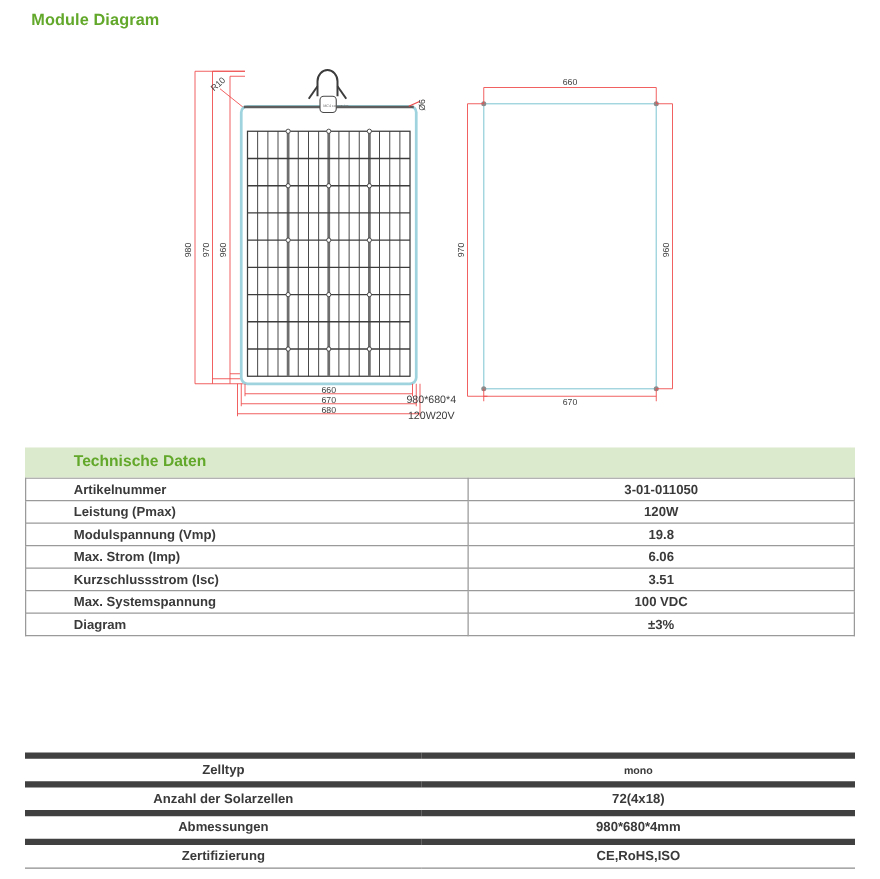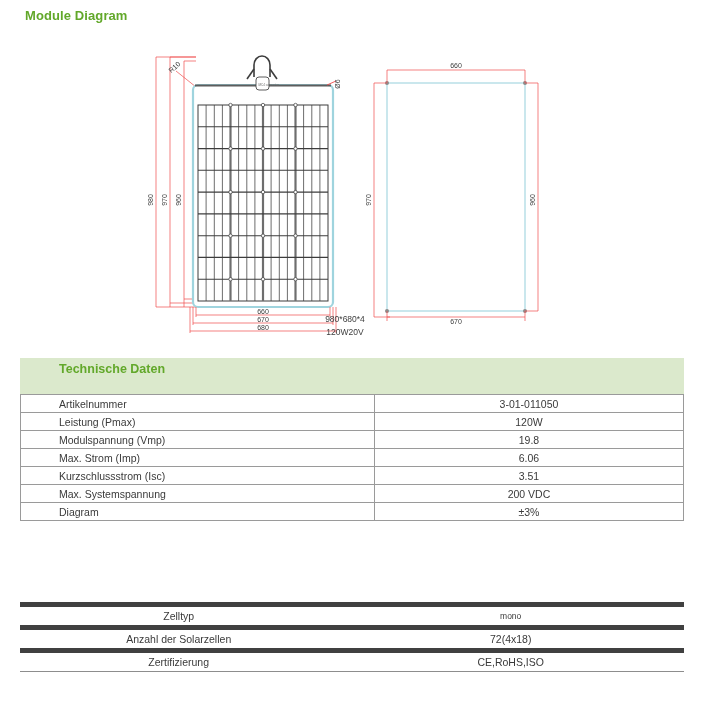--- a/index.html
+++ b/index.html
@@ -31,38 +31,39 @@
     width: 704px; height: 330px;
   }
   .diagram-svg { display: block; }
 
   
   .table-block { position: absolute; left: 20px; width: 664px; }
   #tech-block { top: 358px; }
   #spec-block { top: 602px; }
 
   .table-header-bar {
-    height: 36px;
+    height: 24px;
     background: #dbe9cc;
     position: relative;
   }
   .table-header-title {
     position: absolute;
     top: 4px;
     font-size: 12.5px;
     font-weight: bold;
     color: #62a82a;
   }
   #tech-block .table-header-title { left: 39px; }
   #spec-block .table-header-title { left: 118px; }
 
   table.data-table {
     width: 100%;
     border-collapse: collapse;
     table-layout: fixed;
+    font-weight: bold;
   }
   
   table.grid-table {
     border: 1px solid #808080;
   }
   table.grid-table td {
     border: 1px solid #9a9a9a;
     height: 17px;
     font-size: 10.5px;
     padding: 0 0 0 0;
@@ -275,21 +276,21 @@
       <tr>
         <td class="label-cell">Max. Strom (Imp)</td>
         <td class="value-cell">6.06</td>
       </tr>
       <tr>
         <td class="label-cell">Kurzschlussstrom (Isc)</td>
         <td class="value-cell">3.51</td>
       </tr>
       <tr>
         <td class="label-cell">Max. Systemspannung</td>
-        <td class="value-cell">200 VDC</td>
+        <td class="value-cell">100 VDC</td>
       </tr>
       <tr>
         <td class="label-cell">Diagram</td>
         <td class="value-cell">±3%</td>
       </tr>
     </tbody>
   </table>
 </div>
 
 <div class="table-block" id="spec-block">
@@ -297,18 +298,22 @@
     <tbody>
       <tr class="small-row">
         <td class="label-cell">Zelltyp</td>
         <td class="value-cell">mono</td>
       </tr>
       <tr>
         <td class="label-cell">Anzahl der Solarzellen</td>
         <td class="value-cell">72(4x18)</td>
       </tr>
       <tr>
+        <td class="label-cell">Abmessungen</td>
+        <td class="value-cell">980*680*4mm</td>
+      </tr>
+      <tr>
         <td class="label-cell">Zertifizierung</td>
         <td class="value-cell">CE,RoHS,ISO</td>
       </tr>
     </tbody>
   </table>
 </div>
 
 </body></html>

